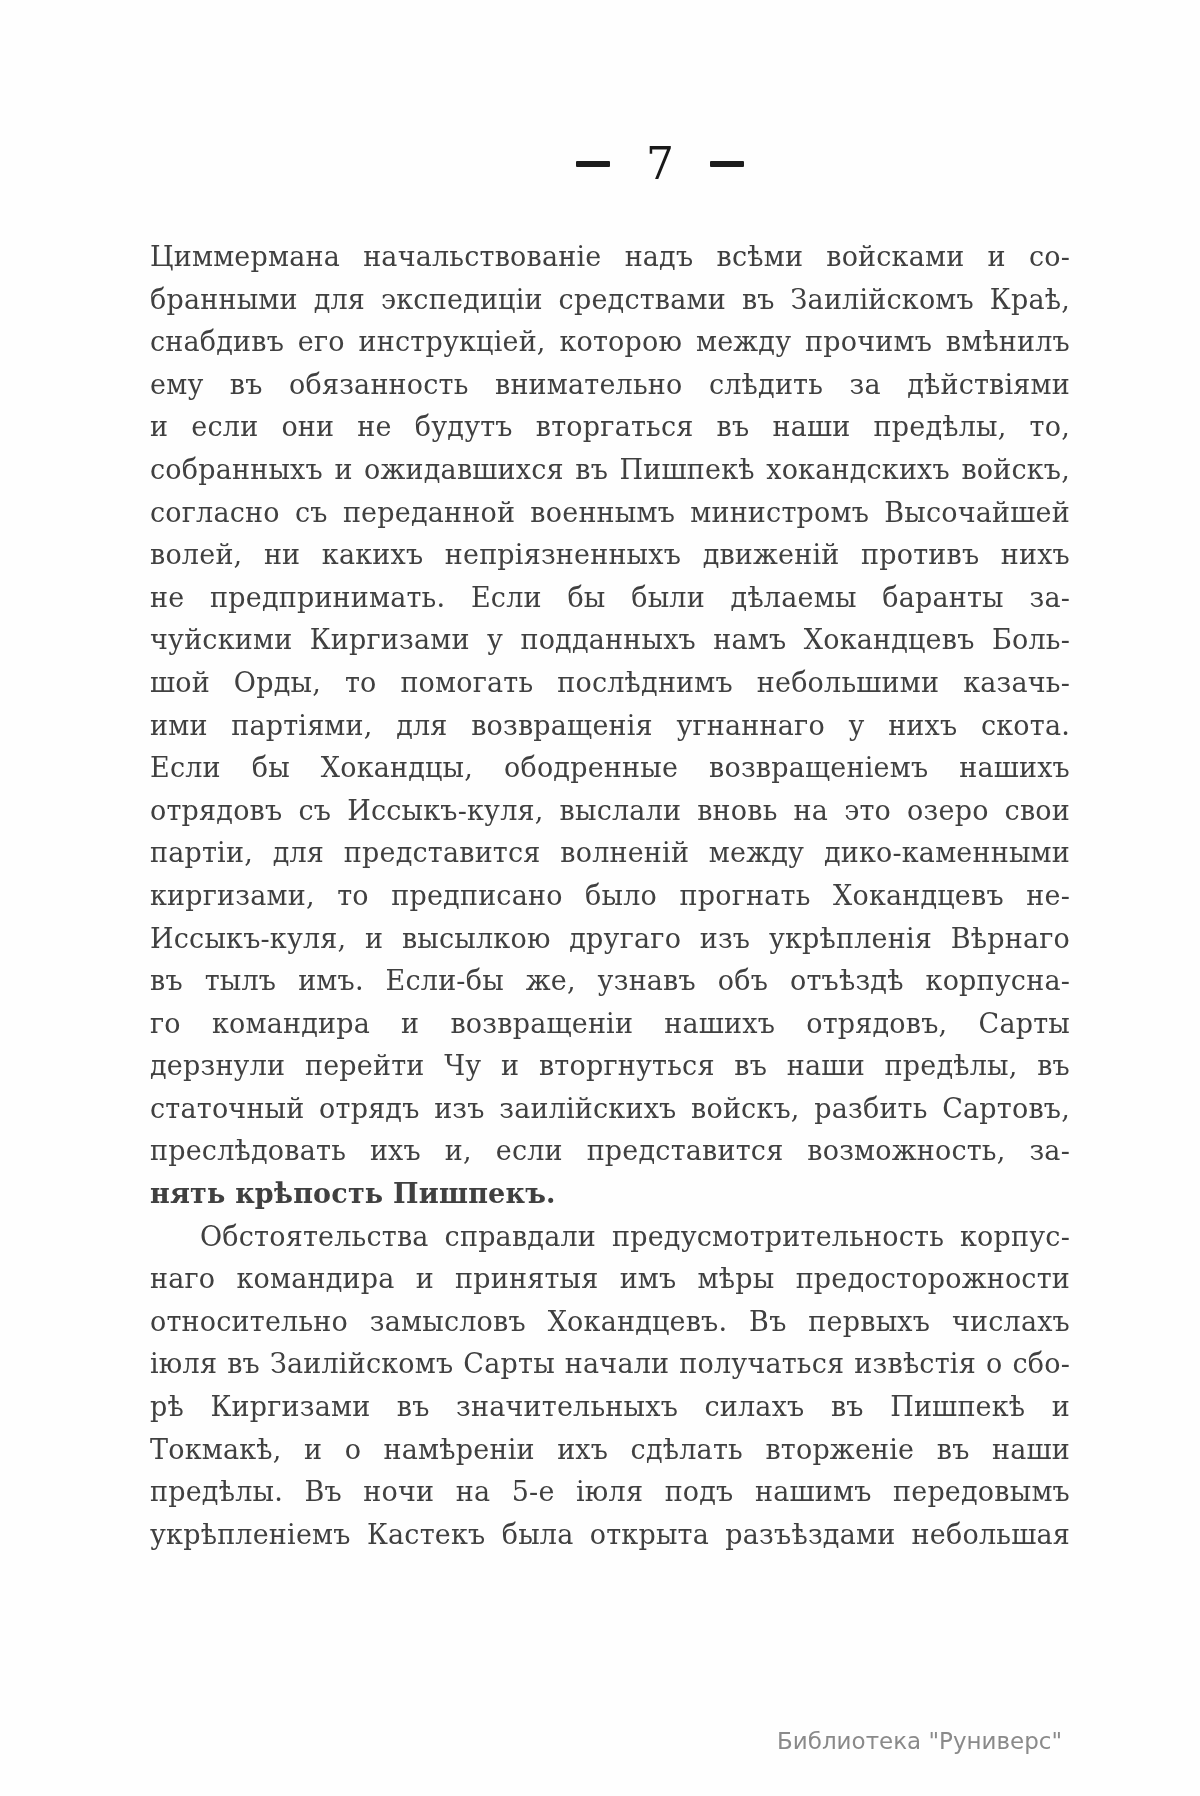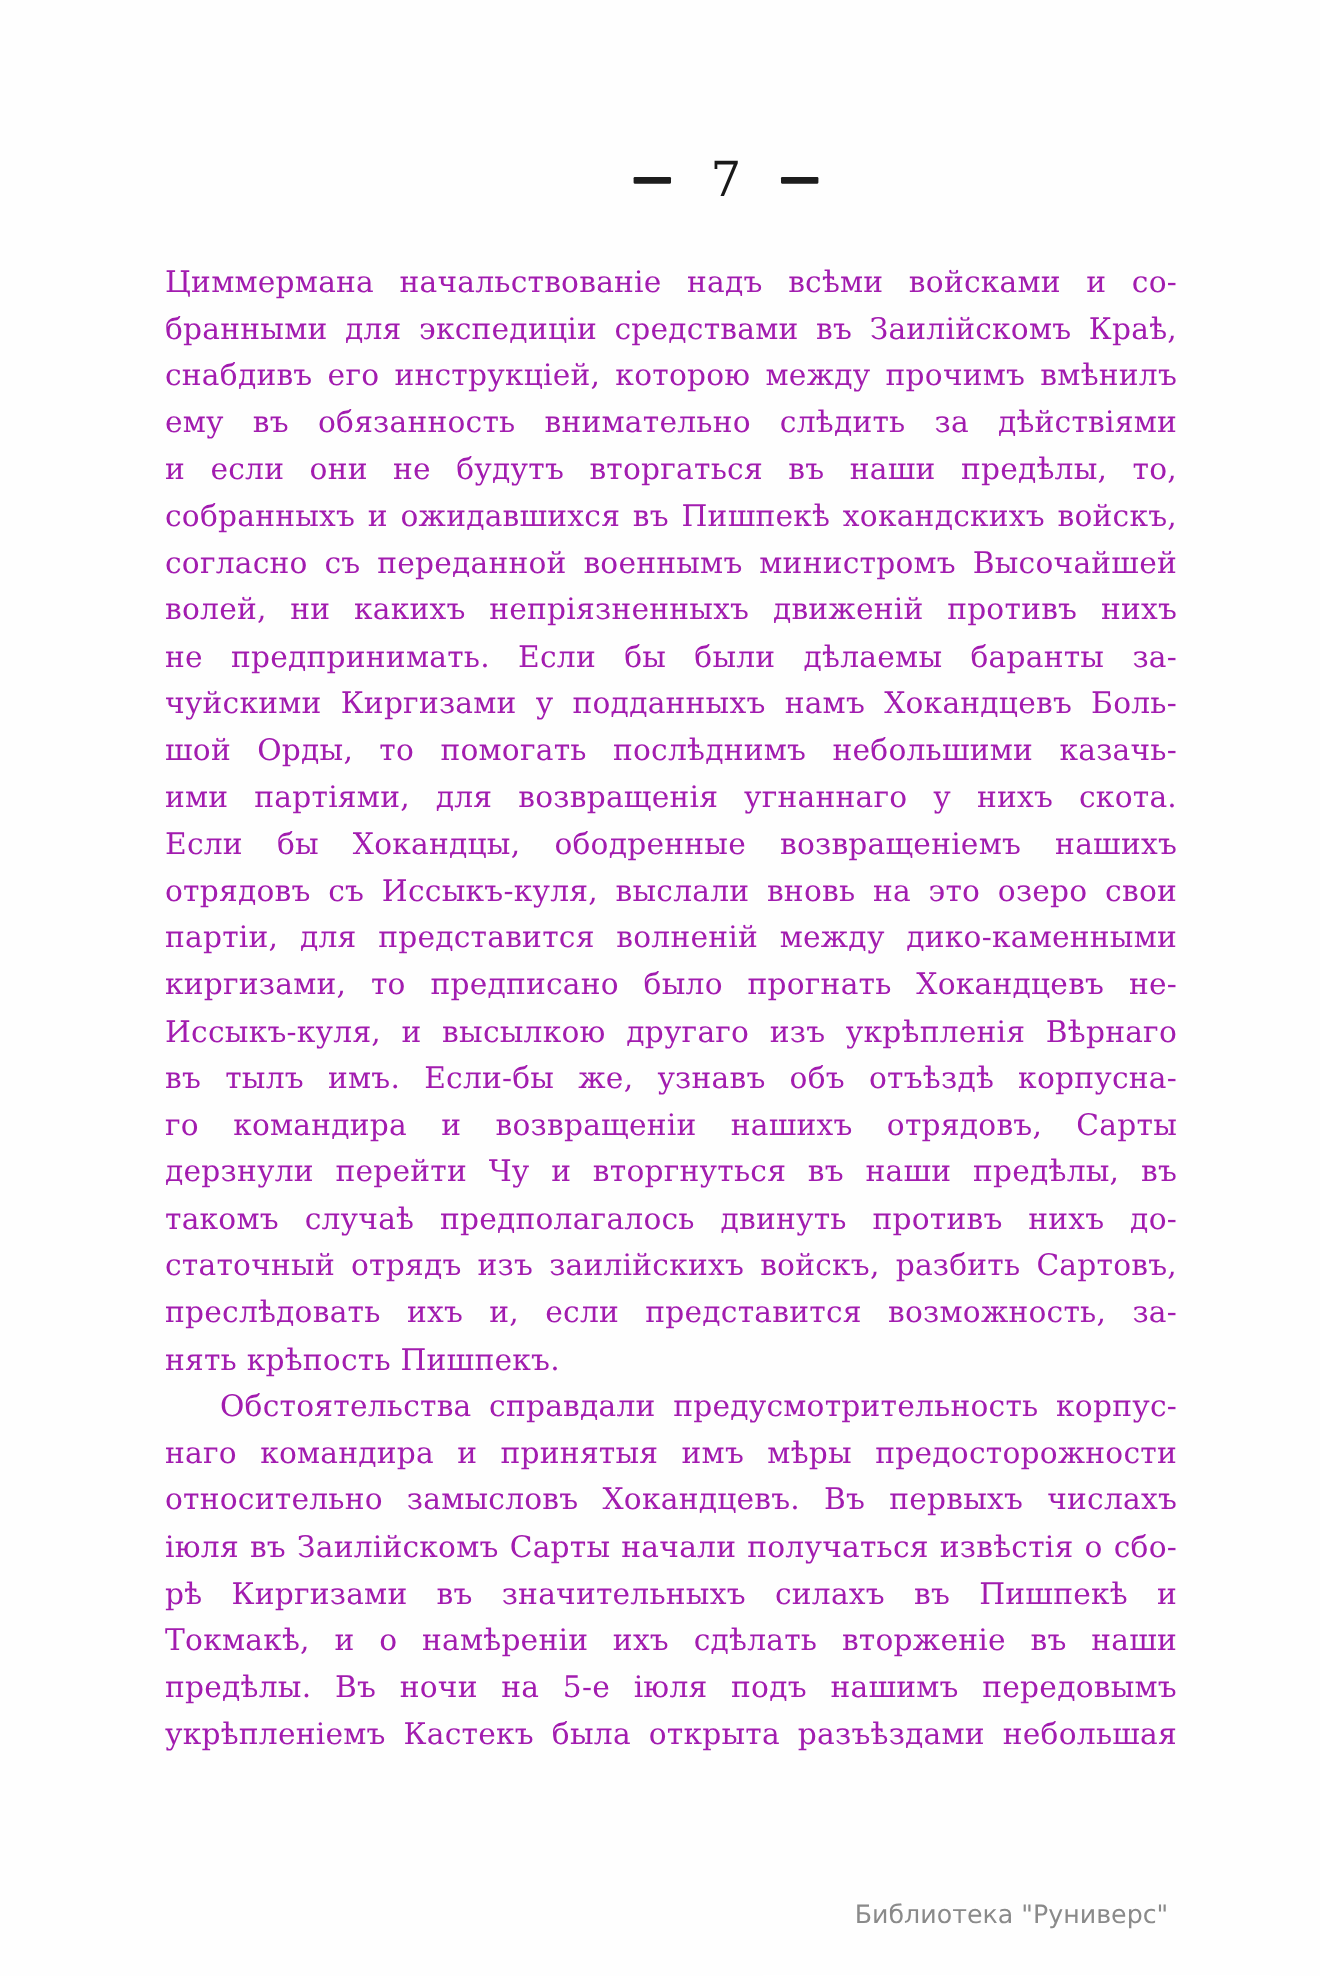--- a/index.html
+++ b/index.html
@@ -51,31 +51,32 @@
   }
   .line {
     font-size: 27px;
     line-height: 42.6px;
     height: 42.6px;
     overflow: hidden;
     text-align: justify;
     text-align-last: justify;
     white-space: normal;
     letter-spacing: 0.2px;
-    color: #a21caf;
+    color: #404040;
   }
   .line::after {
     content: "";
     display: inline-block;
     width: 100%;
     height: 0;
   }
   .line.flush {
     text-align: right;
     text-align-last: left;
+    font-weight: bold;
   }
   .line.flush::after {
     content: none;
   }
   .para-indent .line:first-child {
     text-indent: 50px;
   }
   .watermark {
     position: absolute;
     left: 777px;
@@ -112,21 +113,20 @@
         <div class="line">шой Орды, то помогать послѣднимъ небольшими казачь-</div>
         <div class="line">ими партіями, для возвращенія угнаннаго у нихъ скота.</div>
         <div class="line">Если бы Хокандцы, ободренные возвращеніемъ нашихъ</div>
         <div class="line">отрядовъ съ Иссыкъ-куля, выслали вновь на это озеро свои</div>
         <div class="line">партіи, для представится волненій между дико-каменными</div>
         <div class="line">киргизами, то предписано было прогнать Хокандцевъ не-</div>
         <div class="line">Иссыкъ-куля, и высылкою другаго изъ укрѣпленія Вѣрнаго</div>
         <div class="line">въ тылъ имъ. Если-бы же, узнавъ объ отъѣздѣ корпусна-</div>
         <div class="line">го командира и возвращеніи нашихъ отрядовъ, Сарты</div>
         <div class="line">дерзнули перейти Чу и вторгнуться въ наши предѣлы, въ</div>
-        <div class="line">такомъ случаѣ предполагалось двинуть противъ нихъ до-</div>
         <div class="line">статочный отрядъ изъ заилійскихъ войскъ, разбить Сартовъ,</div>
         <div class="line">преслѣдовать ихъ и, если представится возможность, за-</div>
         <div class="line flush">нять крѣпость Пишпекъ.</div>
       </div>
       <div class="paragraph para-indent">
         <div class="line">Обстоятельства справдали предусмотрительность корпус-</div>
         <div class="line">наго командира и принятыя имъ мѣры предосторожности</div>
         <div class="line">относительно замысловъ Хокандцевъ. Въ первыхъ числахъ</div>
         <div class="line">іюля въ Заилійскомъ Сарты начали получаться извѣстія о сбо-</div>
         <div class="line">рѣ Киргизами въ значительныхъ силахъ въ Пишпекѣ и</div>

